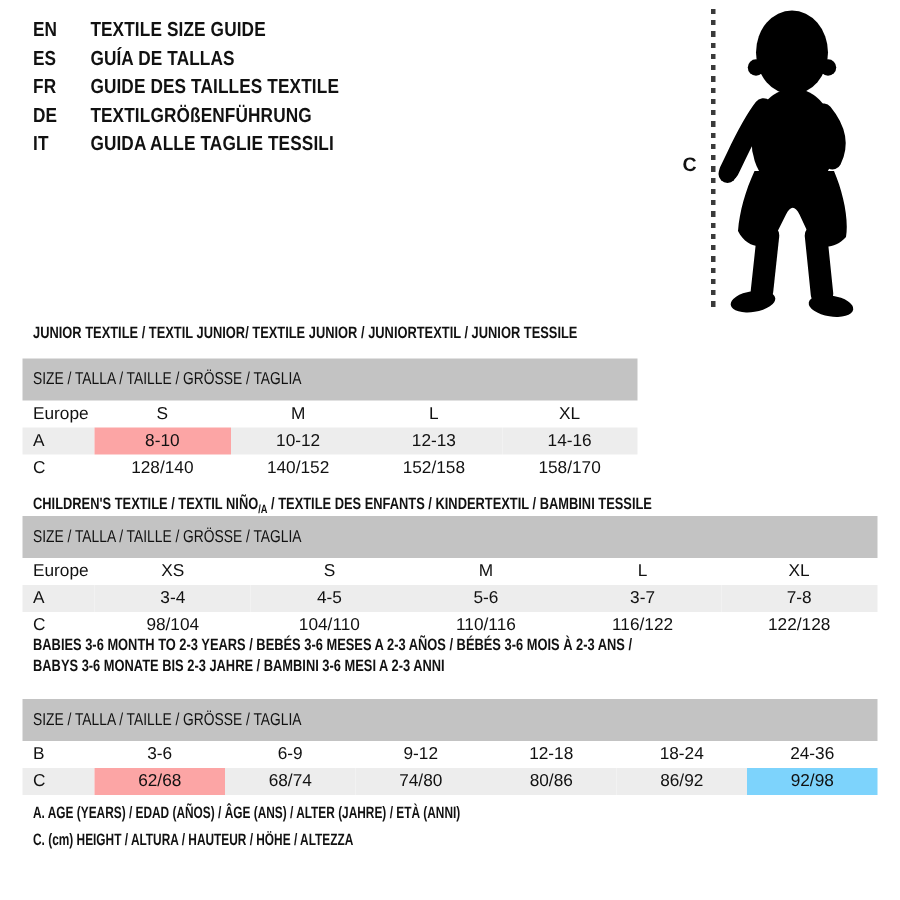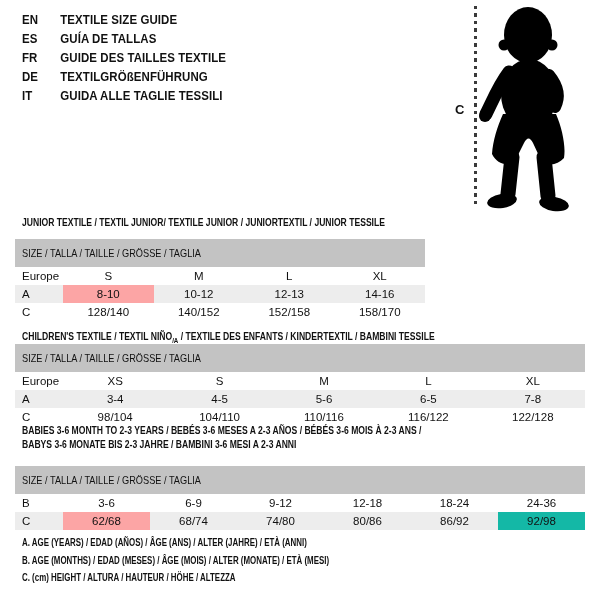--- a/index.html
+++ b/index.html
@@ -165,21 +165,21 @@
       <td>S</td>
       <td>M</td>
       <td>L</td>
       <td>XL</td>
     </tr>
     <tr class="shaded">
       <td class="rl" style="background: rgb(237, 237, 237);">A</td>
       <td style="background: rgb(237, 237, 237);">3-4</td>
       <td style="background: rgb(237, 237, 237);">4-5</td>
       <td style="background: rgb(237, 237, 237); margin-top: 32px;">5-6</td>
-      <td style="background: rgb(237, 237, 237);">6-5</td>
+      <td style="background: rgb(237, 237, 237);">3-7</td>
       <td style="background: rgb(237, 237, 237);">7-8</td>
     </tr>
     <tr>
       <td class="rl">C</td>
       <td>98/104</td>
       <td>104/110</td>
       <td>110/116</td>
       <td>116/122</td>
       <td>122/128</td>
     </tr>
@@ -213,24 +213,23 @@
       <td>18-24</td>
       <td>24-36</td>
     </tr>
     <tr class="shaded">
       <td class="rl" style="background: rgb(237, 237, 237);">C</td>
       <td style="background: #fca5a5;">62/68</td>
       <td style="background: rgb(237, 237, 237);">68/74</td>
       <td style="background: rgb(237, 237, 237);">74/80</td>
       <td style="background: rgb(237, 237, 237);">80/86</td>
       <td style="background: rgb(237, 237, 237);">86/92</td>
-      <td style="background: #14b8a6;">92/98</td>
+      <td style="background: #7dd3fc;">92/98</td>
     </tr>
   </tbody>
     </table>
 
   <div class="footnotes">
     <div class="footnote"><span class="cx72">A. AGE (YEARS) / EDAD (AÑOS) / ÂGE (ANS) / ALTER (JAHRE) / ETÀ (ANNI)</span></div>
-    <div class="footnote"><span class="cx72">B. AGE (MONTHS) / EDAD (MESES) / ÂGE (MOIS) / ALTER (MONATE) / ETÀ (MESI)</span></div>
     <div class="footnote"><span class="cx72">C. (cm) HEIGHT / ALTURA / HAUTEUR / HÖHE / ALTEZZA</span></div>
   </div>
 
 </div>
 
 </body></html>

